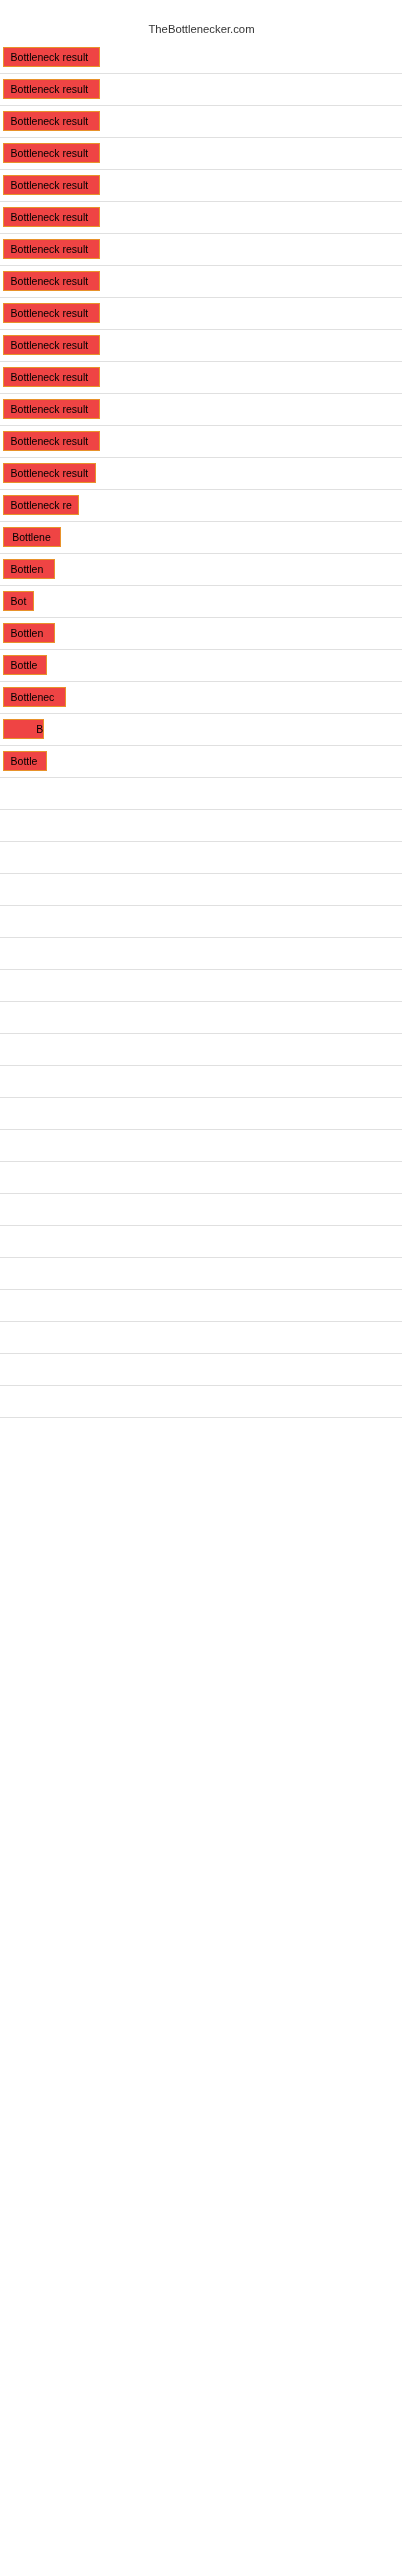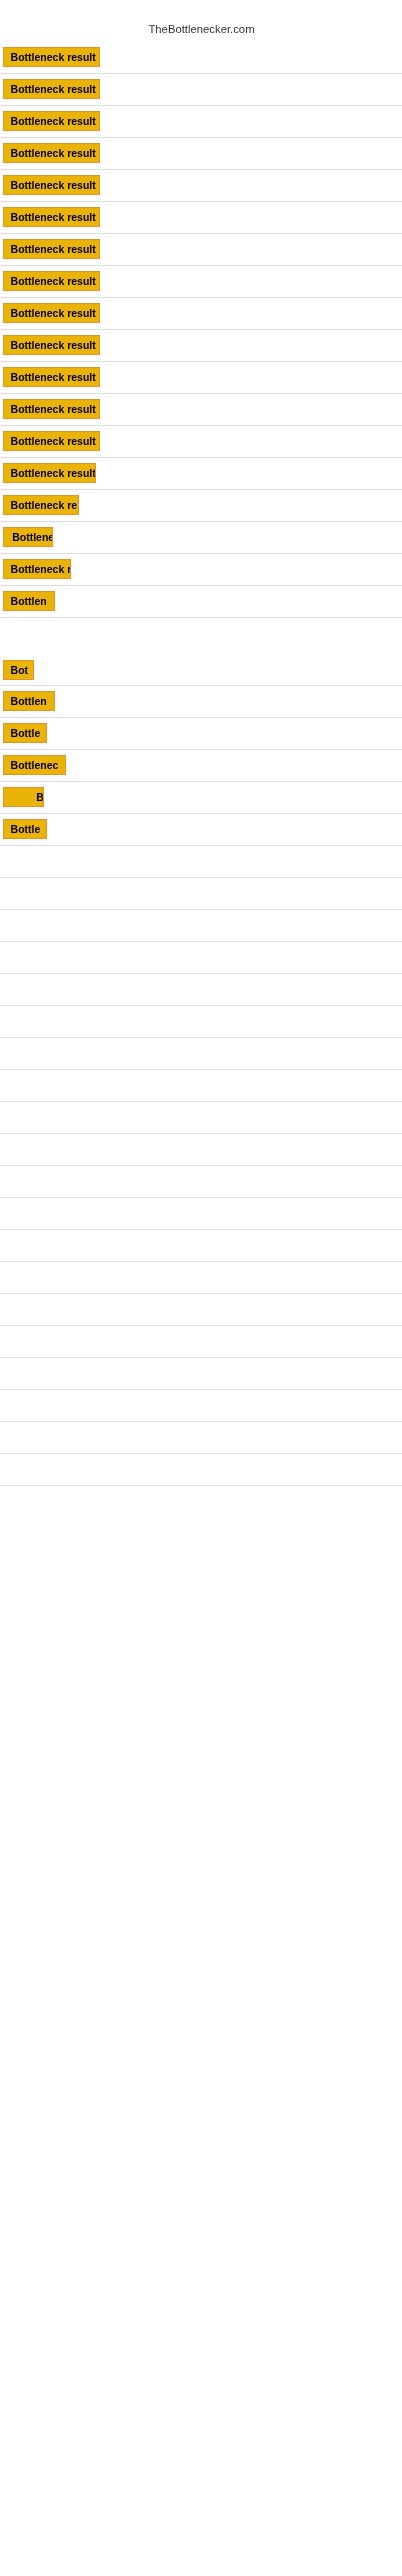--- a/index.html
+++ b/index.html
@@ -20,29 +20,28 @@
       text-align: center;
       font-size: 11.3px;
       color: #333333;
       padding: 6.4px 0;
       font-weight: normal;
       margin-top: 17px;
     }
 
     .bottleneck-item {
       display: inline-block;
-      background-color: #eab308;
+      background-color: #ef4444;
       color: #000000;
       font-size: 10.5px;
       padding: 3.2px 6.4px;
       margin: 0 0 0 1.6px;
       border: 0.8px solid #e8922a;
       white-space: nowrap;
       overflow: hidden;
-      font-weight: bold;
     }
 
     .row {
       display: flex;
       align-items: center;
       padding: 4.8px 1.6px;
       border-bottom: 0.8px solid #e0e0e0;
       min-height: 32px;
     }
   </style>
@@ -92,30 +91,27 @@
       <div class="row">
         <span class="bottleneck-item" style="max-width: 97px; width: 97px;">Bottleneck result</span>
       </div>
       <div class="row">
         <span class="bottleneck-item" style="max-width: 93px; width: 93px;">Bottleneck result</span>
       </div>
       <div class="row">
         <span class="bottleneck-item" style="max-width: 76px; width: 76px;">Bottleneck re</span>
       </div>
       <div class="row">
-        <span class="bottleneck-item" style="max-width: 58px; width: 50px; padding-left: 8px;">Bottlene</span>
-      </div>
-      <div class="row">
-        <span class="bottleneck-item" style="max-width: 68px; width: 68px;">Bottleneck r</span>
+        <span class="bottleneck-item" style="max-width: 58px; width: 58px; padding-left: 8px;">Bottlene</span>
       </div>
       <div class="row">
         <span class="bottleneck-item" style="max-width: 52px; width: 52px;">Bottlen</span>
       </div>
       <div class="row">
-        <span class="bottleneck-item" style="max-width: 31px; width: 31px; margin-top: 37px;">Bot</span>
+        <span class="bottleneck-item" style="max-width: 31px; width: 31px;">Bot</span>
       </div>
       <div class="row">
         <span class="bottleneck-item" style="max-width: 52px; width: 52px;">Bottlen</span>
       </div>
       <div class="row">
         <span class="bottleneck-item" style="max-width: 44px; width: 44px;">Bottle</span>
       </div>
       <div class="row">
         <span class="bottleneck-item" style="max-width: 63px; width: 63px;">Bottlenec</span>
       </div>

